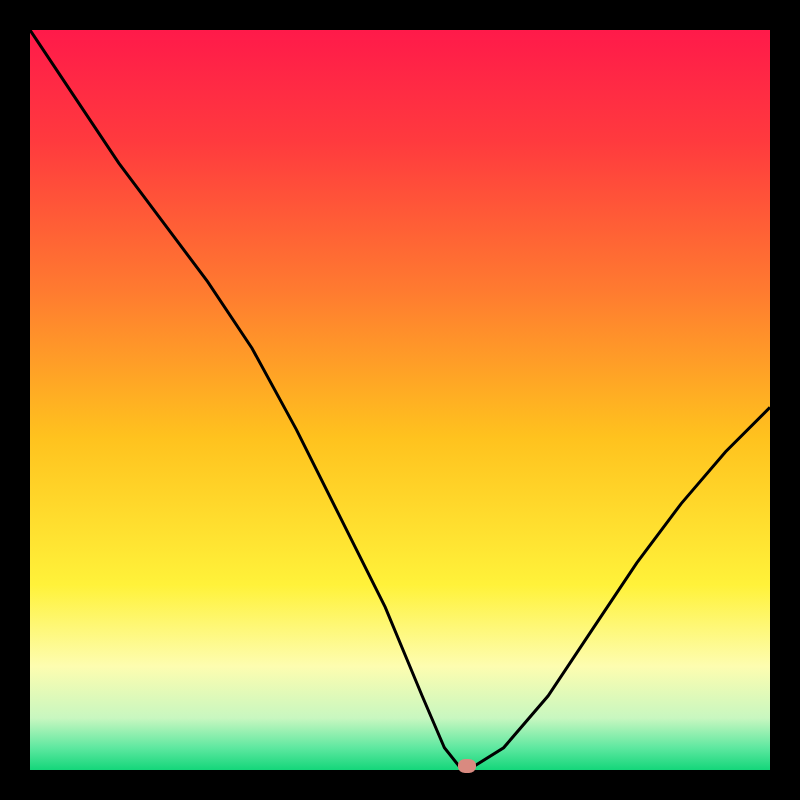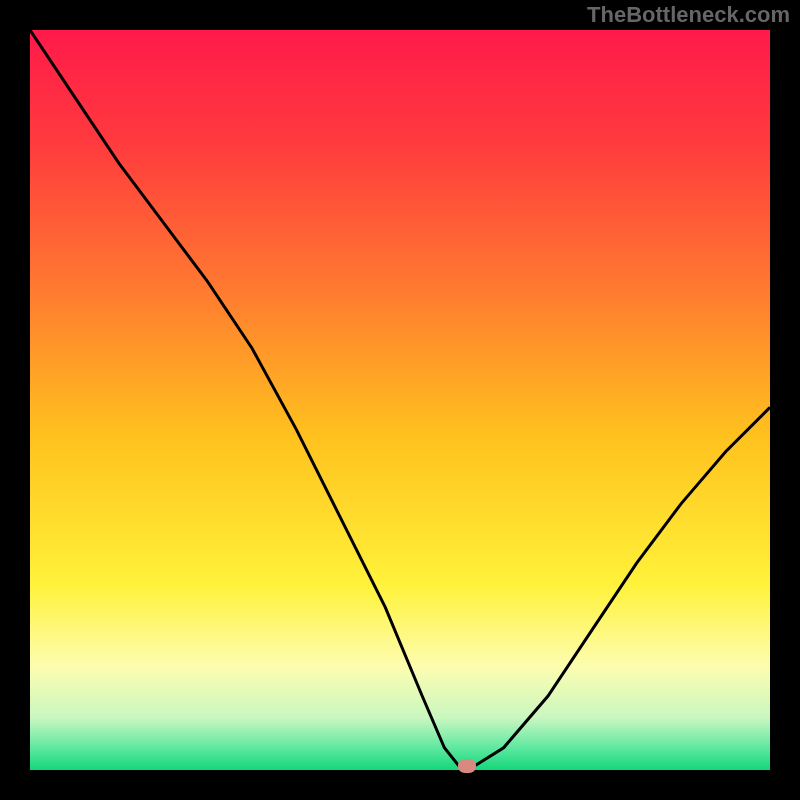--- a/index.html
+++ b/index.html
@@ -35,21 +35,20 @@
     border-radius: 7px / 6px;
     background: #d98a80;
     transform: translate(-50%, -50%);
     z-index: 5;
   }
 </style>
 </head>
 <body>
 
 <div class="frame">
-  <div class="watermark">TheBottleneck.com</div>
 
   <div class="plot">
     <svg id="plot-svg" width="740" height="740" viewBox="0 0 740 740">
       <defs>
         <linearGradient id="bg-grad" x1="0" y1="0" x2="0" y2="1">
             <stop offset="0%" stop-color="#ff1a4a"></stop>
             <stop offset="15%" stop-color="#ff3a3e"></stop>
             <stop offset="35%" stop-color="#ff7a30"></stop>
             <stop offset="55.00000000000001%" stop-color="#ffc21e"></stop>
             <stop offset="75%" stop-color="#fff23a"></stop>

